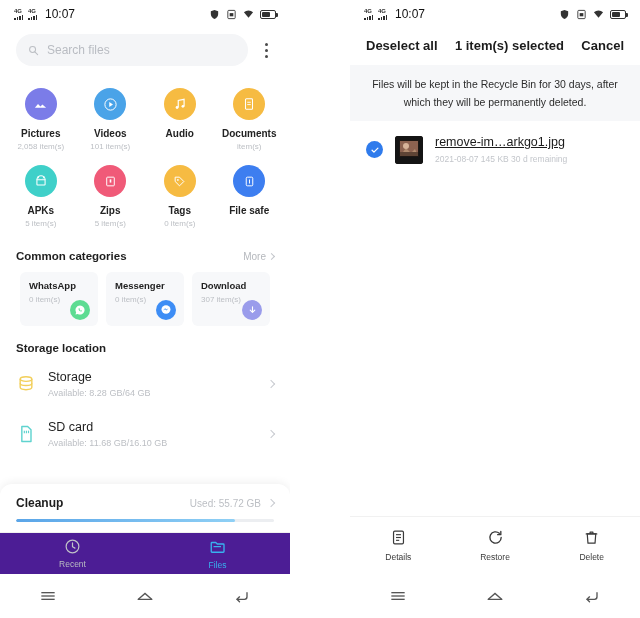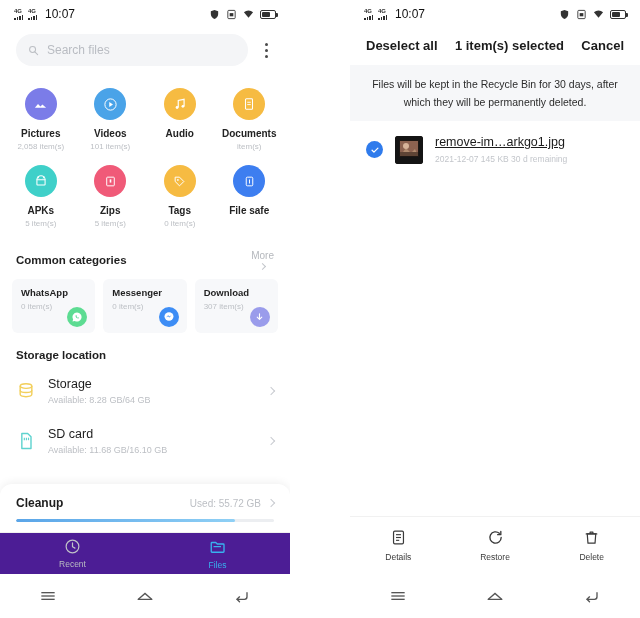--- a/index.html
+++ b/index.html
@@ -55,23 +55,23 @@
     position:absolute; top:62px; left:146px; width:96px;
     background:#fff; border-radius:6px;
     box-shadow:0 3px 14px rgba(0,0,0,.18), 0 0 1px rgba(0,0,0,.10);
     padding:9px 0; z-index:40;
   }
   .popup .mi { font-size:11px; color:#1d1d1d; padding:9px 0 9px 14px; }
 
   
   .sec-head { display:flex; align-items:center; padding:16px 16px 4px; }
   .sec-title { font-size:11.5px; font-weight:700; color:#1f1f1f; }
-  .more { margin-left:auto; font-size:10px; color:#b5b8bd; display:flex; align-items:center; gap:3px;flex-direction:column;}
+  .more { margin-left:auto; font-size:10px; color:#b5b8bd; display:flex; align-items:center; gap:3px;}
   .chev { width:5px;height:5px;border-right:1.3px solid #c2c5ca;border-top:1.3px solid #c2c5ca;transform:rotate(45deg);display:inline-block;}
-  .cats { display:flex; gap:8px; padding:6px 12px 0; }
+  .cats { display:flex; gap:8px; padding:6px 20px 0; }
   .cat { flex:1; height:54px; background:#f7f8fa; border-radius:6px; padding:8px 8px 0 9px; position:relative; }
   .cat .n { font-size:9.5px; font-weight:700; color:#1f1f1f; }
   .cat .c { font-size:8px; color:#bcbfc4; margin-top:4px; }
   .cat .badge { position:absolute; right:8px; bottom:6px; width:20px; height:20px; border-radius:50%;
                 display:flex; align-items:center; justify-content:center; }
 
   .storage-list { padding:0 16px; }
   .srow { display:flex; align-items:center; padding:12px 0 10px; gap:12px; position:relative; }
   .srow .txt { flex:1; }
   .srow .t1 { font-size:12.5px; color:#1d1d1d; }
@@ -447,21 +447,21 @@
           <rect width="28" height="28" fill="#141414"></rect>
           <rect x="4" y="4" width="20" height="17" fill="#1d1714"></rect>
           <rect x="5" y="5" width="18" height="15" fill="#8c6250"></rect>
           <path d="M5 20l6-8 5 5 4-4 3 7z" fill="#b08b6e"></path>
           <circle cx="11" cy="10" r="3" fill="#d8b49a"></circle>
           <rect x="5" y="16" width="18" height="4" fill="#5e4435"></rect>
         </svg>
       </span>
       <span style="flex:1">
         <span class="fname" style="display:block">remove-im…arkgo1.jpg</span>
-        <span class="fmeta" style="display:block">2021-12-07   145 KB   30 d remaining</span>
+        <span class="fmeta" style="display:block">2021-08-07   145 KB   30 d remaining</span>
       </span>
     </div>
 
     <div class="actionbar">
       <div class="action">
         <svg width="17" height="17" viewBox="0 0 24 24">
             <rect x="5" y="3" width="14" height="18" rx="1.8" fill="none" stroke="#3a3a3a" stroke-width="1.7"></rect>
             <line x1="8.5" y1="8" x2="15.5" y2="8" stroke="#3a3a3a" stroke-width="1.6"></line>
             <line x1="8.5" y1="12" x2="15.5" y2="12" stroke="#3a3a3a" stroke-width="1.6"></line>
             <line x1="8.5" y1="16" x2="13" y2="16" stroke="#3a3a3a" stroke-width="1.6"></line>

